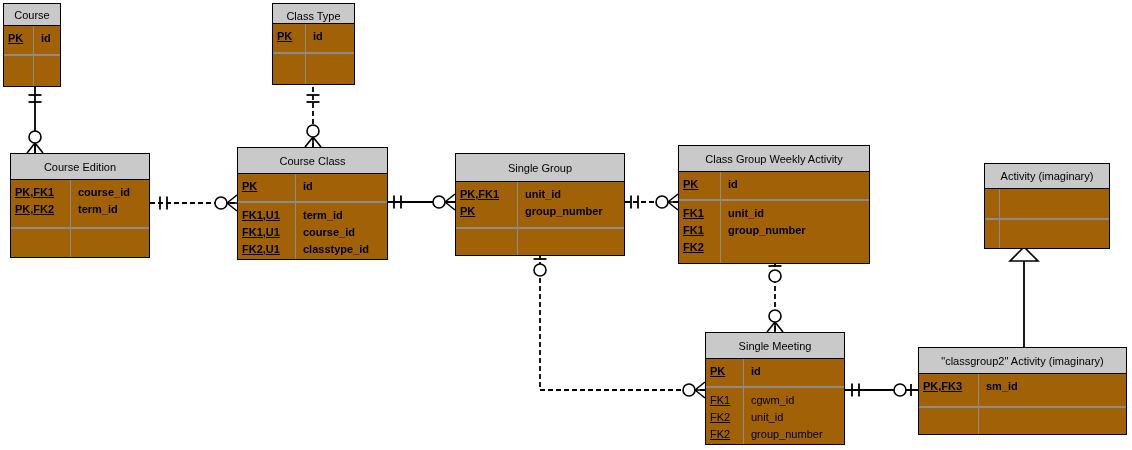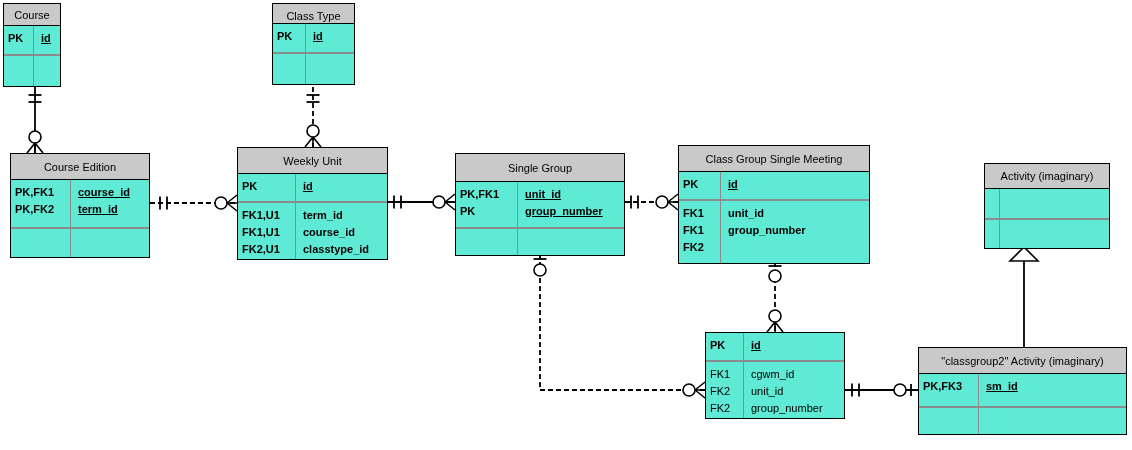--- a/index.html
+++ b/index.html
@@ -8,36 +8,36 @@
     font-family:"Liberation Sans",sans-serif;overflow:hidden;
   }
   #stage{position:absolute;left:0;top:0;width:1132px;height:450px;}
   #rels{position:absolute;left:0;top:0;z-index:1;}
   #rels line,#rels path{stroke:#000;stroke-width:1.8;fill:none;}
   #rels .foot{stroke-width:1.6;}
   #rels circle{fill:#fff;stroke:#000;stroke-width:1.6;}
   #rels .dash{stroke-dasharray:5,3;}
   #rels polygon{fill:#fff;stroke:#000;stroke-width:1.6;}
   .etable{
-    position:absolute;background:#5eead4;border:1.5px solid #000;
+    position:absolute;background:#a16207;border:1.5px solid #000;
     box-sizing:border-box;z-index:2;
   }
   .ehdr{
     background:#c9c9c9;border-bottom:1px solid #000;text-align:center;
     font-size:11px;color:#000;white-space:nowrap;overflow:hidden;box-sizing:border-box;
   }
   .esec{display:flex;box-sizing:border-box;overflow:hidden;}
   .esec + .esec{border-top:2px solid #8c8c8c;}
   .ekeys{border-right:1.5px solid #8c8c8c;box-sizing:border-box;flex:0 0 auto;padding-top:4px;}
   .enames{flex:1 1 auto;padding-top:4px;}
   .erow{font-size:11px;line-height:17px;white-space:nowrap;color:#000;}
-  .ekeys .erow{padding-left:4px;padding-right:2px;}
+  .ekeys .erow{padding-left:4px;padding-right:2px;text-decoration:underline;}
   .enames .erow{padding-left:7px;}
   .bold{font-weight:bold;}
-  .u{text-decoration:underline;}
+  .u{}
 </style>
 </head>
 <body>
 
 <div id="stage">
 
   <svg id="rels" width="1132" height="450">
 
     <g>
       <line x1="35" y1="85" x2="35" y2="153"></line>
@@ -151,21 +151,21 @@
             <div class="erow bold u">course_id</div>
             <div class="erow bold u">term_id</div>
           </div>
         </div>
         <div class="esec" style="height: 30px;">
           <div class="ekeys" style="width: 60px;"></div>
           <div class="enames"></div>
         </div>
       </div>
       <div class="etable" style="left: 237px; top: 147px; width: 151px;">
-        <div class="ehdr" style="height: 26px; line-height: 26px;">Weekly Unit</div>
+        <div class="ehdr" style="height: 26px; line-height: 26px;">Course Class</div>
         <div class="esec" style="height: 27px;">
           <div class="ekeys" style="width: 58px;">
             <div class="erow bold">PK</div>
           </div>
           <div class="enames">
             <div class="erow bold u">id</div>
           </div>
         </div>
         <div class="esec" style="height: 58px;">
           <div class="ekeys" style="width: 58px;">
@@ -191,21 +191,21 @@
             <div class="erow bold u">unit_id</div>
             <div class="erow bold u">group_number</div>
           </div>
         </div>
         <div class="esec" style="height: 28px;">
           <div class="ekeys" style="width: 62px;"></div>
           <div class="enames"></div>
         </div>
       </div>
       <div class="etable" style="left: 678px; top: 145px; width: 192px;">
-        <div class="ehdr" style="height: 26px; line-height: 26px;">Class Group Single Meeting</div>
+        <div class="ehdr" style="height: 26px; line-height: 26px;">Class Group Weekly Activity</div>
         <div class="esec" style="height: 27px;">
           <div class="ekeys" style="width: 42px;">
             <div class="erow bold">PK</div>
           </div>
           <div class="enames">
             <div class="erow bold u">id</div>
           </div>
         </div>
         <div class="esec" style="height: 64px;">
           <div class="ekeys" style="width: 42px;">
@@ -224,20 +224,21 @@
         <div class="esec" style="height: 29px;">
           <div class="ekeys" style="width: 15px;"></div>
           <div class="enames"></div>
         </div>
         <div class="esec" style="height: 30px;">
           <div class="ekeys" style="width: 15px;"></div>
           <div class="enames"></div>
         </div>
       </div>
       <div class="etable" style="left: 705px; top: 332px; width: 140px;">
+        <div class="ehdr" style="height: 26px; line-height: 26px;">Single Meeting</div>
         <div class="esec" style="height: 27px;">
           <div class="ekeys" style="width: 38px;">
             <div class="erow bold">PK</div>
           </div>
           <div class="enames">
             <div class="erow bold u">id</div>
           </div>
         </div>
         <div class="esec" style="height: 58px;">
           <div class="ekeys" style="width: 38px;">

